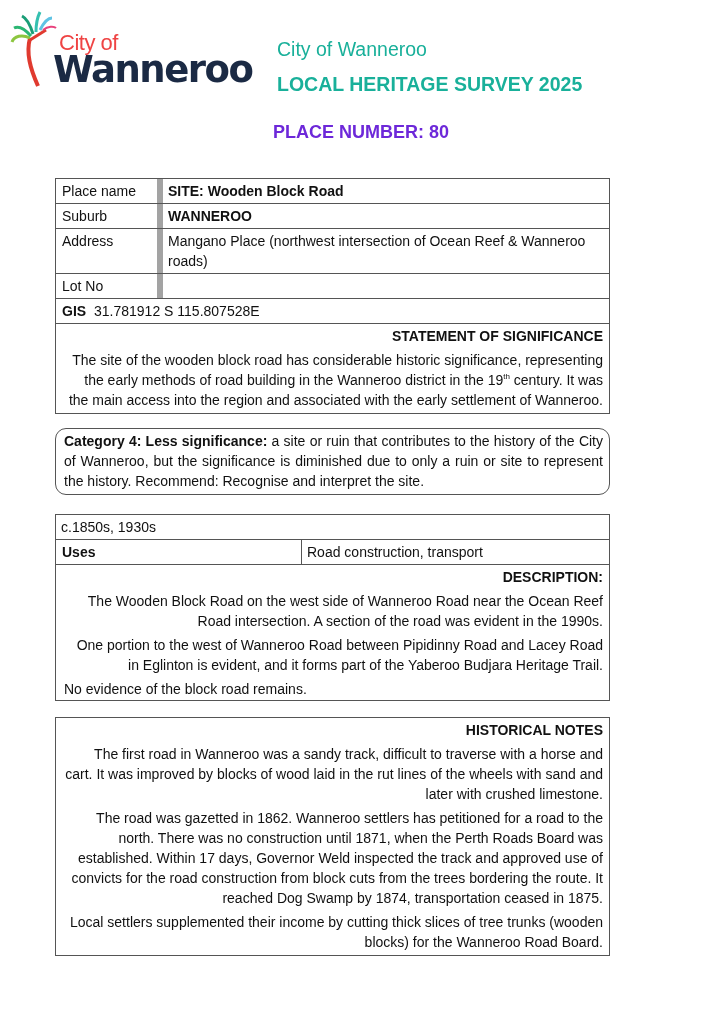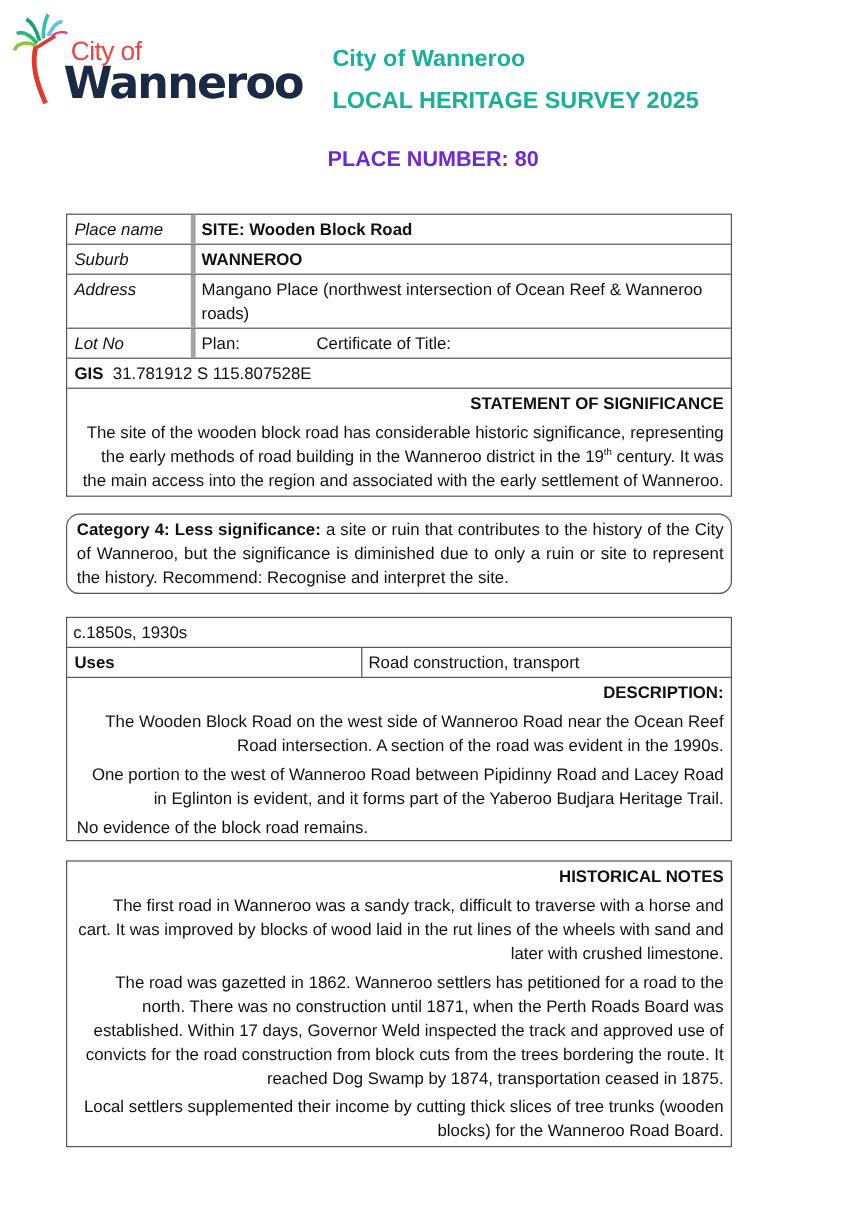--- a/index.html
+++ b/index.html
@@ -1,27 +1,27 @@
 <!DOCTYPE html>
 <html><head>
 <meta charset="utf-8">
 <style>
   html, body { margin:0; padding:0; background:#ffffff; }
   body { width:705px; height:1023px; position:relative; overflow:hidden;
          font-family:"Liberation Sans", sans-serif; color:#111; }
   .logo { position:absolute; left:8px; top:8px; width:220px; height:80px; }
   .logo-text-small { position:absolute; left:51px; top:22px; font-size:22px; color:#ef4444; font-family:"Liberation Sans", sans-serif; letter-spacing:-0.5px; }
   .logo-text-big { position:absolute; left:45px; top:40px; font-size:37px; font-weight:bold; color:#1b2a44; font-family:"DejaVu Sans", sans-serif; letter-spacing:-1.5px; }
-  .hdr1 { position:absolute; left:277px; top:38px; font-size:19.5px; font-weight:bold; color:#19b09a; }
+  .hdr1 { position:absolute; left:277px; top:38px; font-size:19.5px; font-weight:normal; color:#19b09a; }
   .hdr2 { position:absolute; left:277px; top:73px; font-size:19.5px; font-weight:bold; color:#19b09a; }
   .placenum { position:absolute; left:273px; top:122px; font-size:18px; font-weight:bold; color:#6d28d9; }
   .box { position:absolute; left:55px; width:555px; border:1px solid #555; box-sizing:border-box; font-size:14px; line-height:20px; }
   .row { display:flex; border-bottom:1px solid #555; }
   .row:last-child { border-bottom:none; }
-  .c1 { width:107px; border-right:4px solid #a3a3a3; padding:2px 5px 2px 6px; box-sizing:border-box;font-style:italic; }
+  .c1 { width:107px; border-right:6px solid #a3a3a3; padding:2px 5px 2px 6px; box-sizing:border-box; }
   .c2 { flex:1; padding:2px 5px; box-sizing:border-box; }
   .cw1 { width:246px; border-right:1px solid #555; padding:2px 6px; box-sizing:border-box;font-weight:bold; }
   .full { padding:2px 6px; }
   .b { font-weight:bold; }
   .just { text-align:justify; }
   p { margin:0;text-align:right; }
   .para { margin-top:4px; }
   sup { font-size:8px; line-height:0; }
 </style>
 </head>
@@ -54,25 +54,20 @@
   <div class="row">
     <div class="c1">Suburb</div>
     <div class="c2 b">WANNEROO</div>
   </div>
   <div class="row">
     <div class="c1">Address</div>
     <div class="c2">Mangano Place (northwest intersection of Ocean Reef &amp; Wanneroo roads)</div>
   </div>
   <div class="row">
     <div class="c1">Lot No</div>
-    <div class="c2">
-      <span>Plan:</span>
-      <span style="display:inline-block;width:56px;"></span>
-      <span>Certificate of Title:</span>
-    </div>
   </div>
   <div class="row">
     <div class="full">
       <span class="b">GIS</span>
       <span style="margin-left:4px;">31.781912 S  115.807528E</span>
     </div>
   </div>
   <div class="row">
     <div class="full" style="padding-bottom:3px;">
       <p class="b">STATEMENT OF SIGNIFICANCE</p>

